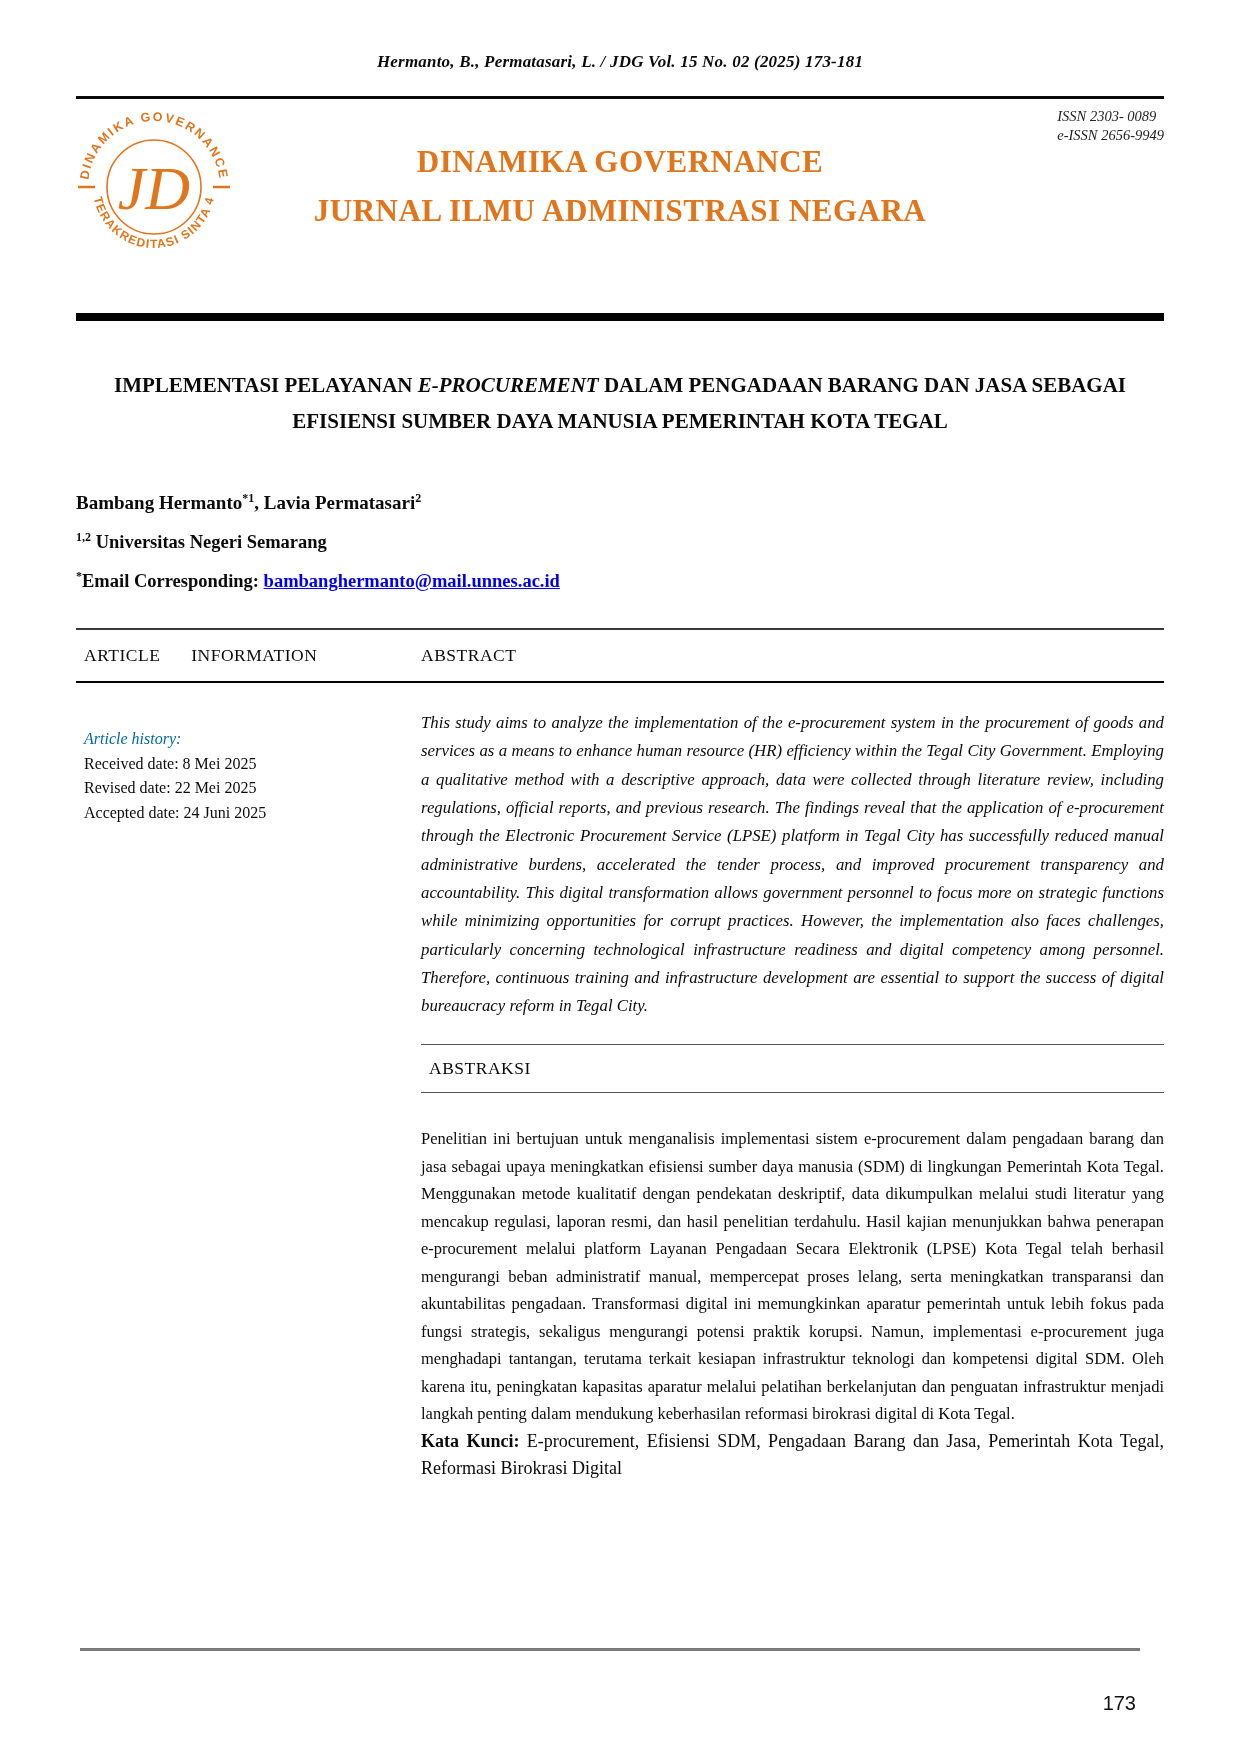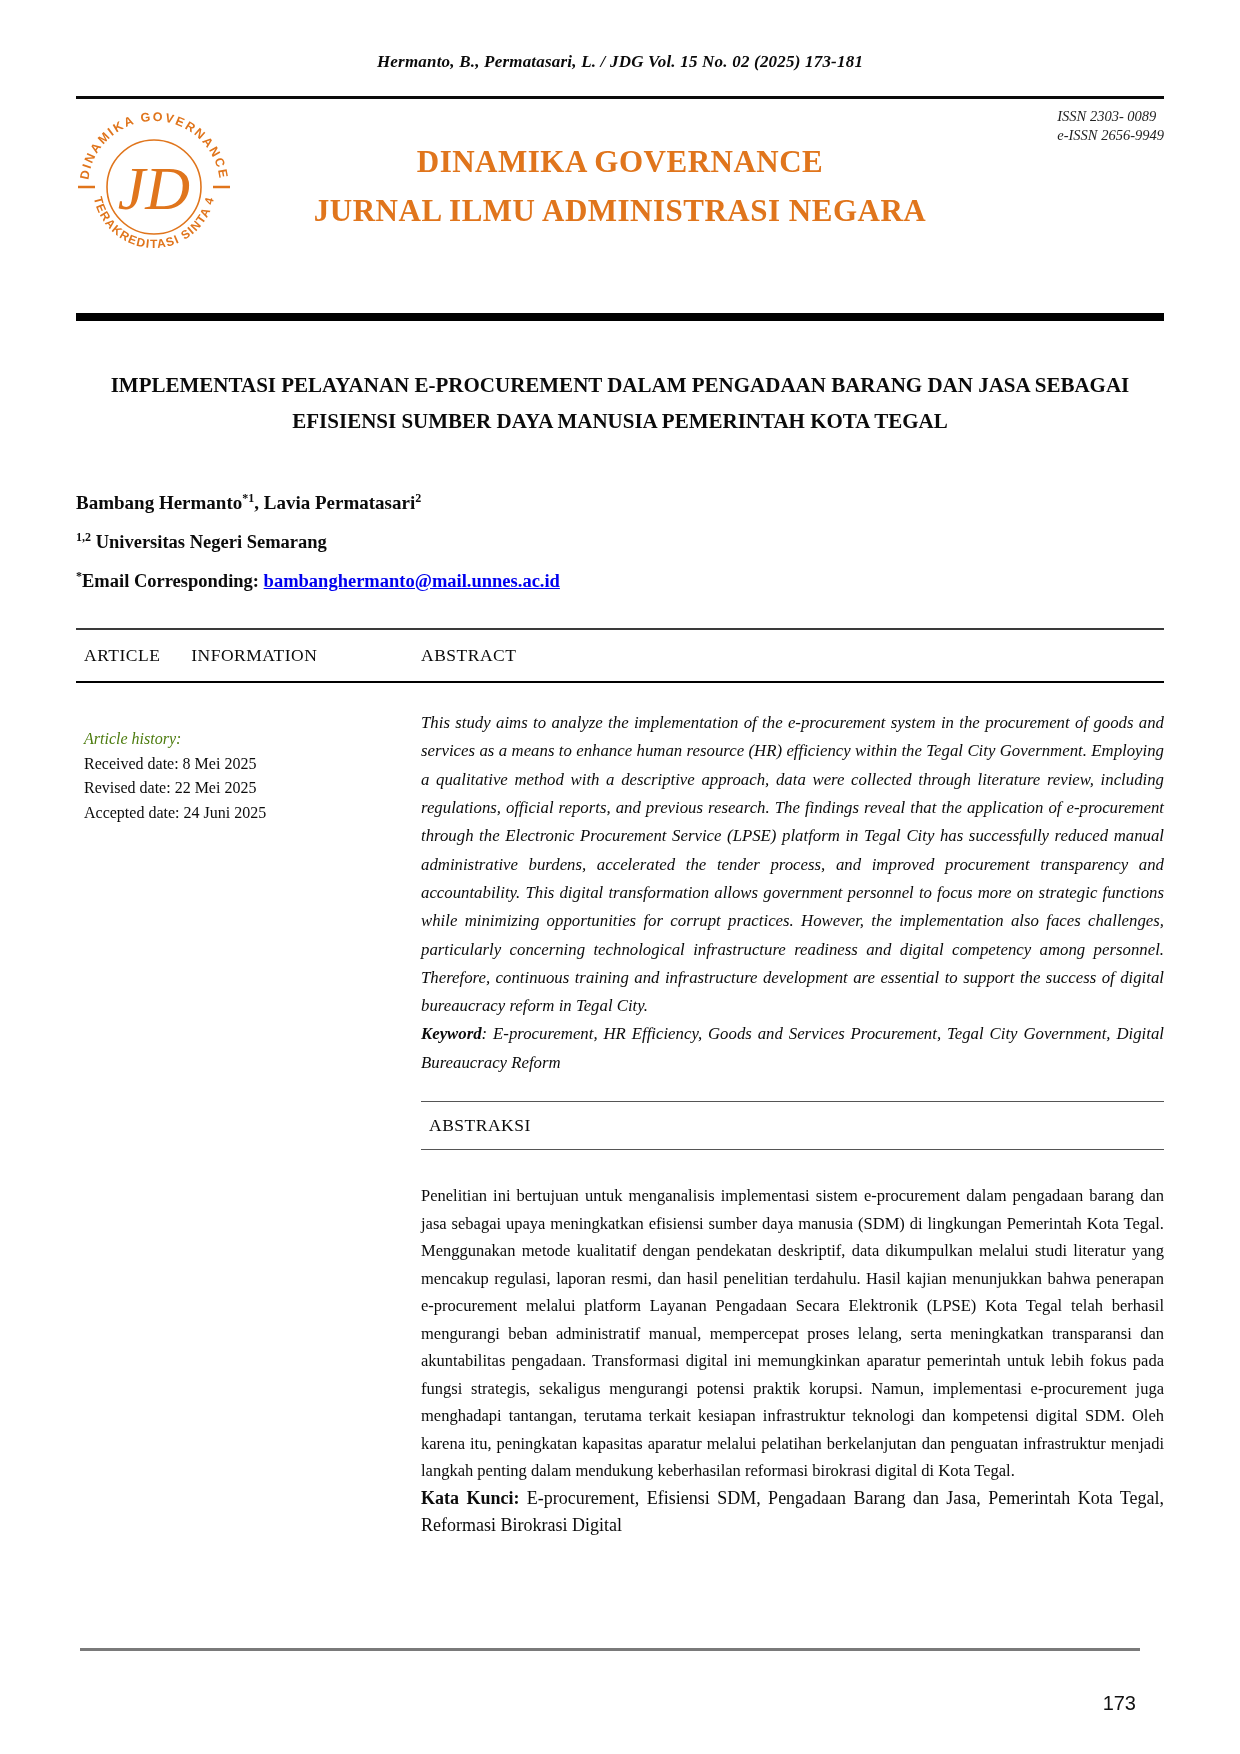--- a/index.html
+++ b/index.html
@@ -12,34 +12,34 @@
   .rule-thin-top { margin-top:24px; height:2.5px; background:#0a0a0a; }
 
   .mast { position:relative; margin-top:4px; height:200px; }
   .logo-wrap { position:absolute; left:2px; top:8px; width:152px; height:152px; }
   .issn-block { position:absolute; right:0; top:4px; text-align:left; font-style:italic; font-size:14.5px; line-height:19px; color:#222; }
   .jtitle { text-align:center; padding-top:34px; color:#E0751C; font-weight:bold; font-size:31px; line-height:49px; letter-spacing:.5px; }
   .jurl { text-align:center; font-style:italic; font-size:16.5px; margin-top:7px; color:#111; }
   .rule-thick { margin-top:10px; height:8px; background:#000; }
 
   .paper-title { margin:46px auto 0; max-width:1020px; text-align:center; font-weight:bold; font-size:21px; line-height:36px; }
-  .paper-title .it { }
+  .paper-title .it { font-style:italic; }
 
   .authors-block { margin-top:42px; font-weight:bold; font-size:19px; line-height:34px; }
   .authors-block sup { font-size:12px; }
   .affil { font-size:18.5px; }
   .email-line { font-size:18.5px; }
   .email-link { color:#0000EE; text-decoration:underline; font-weight:bold; }
 
   .info { margin-top:30px; }
   .info-head { display:grid; grid-template-columns:345px 1fr; border-top:2px solid #3a3a3a; border-bottom:2px solid #000000; padding:15px 0; font-size:17.5px; letter-spacing:.5px; }
   .info-head .c1 { padding-left:8px; word-spacing:26px; }
   .info-body { display:grid; grid-template-columns:345px 1fr; }
   .history { padding:44px 40px 0 8px; font-size:16px; line-height:24.5px; }
-  .history-label { font-style:italic; color:#4d7c0f; }
+  .history-label { font-style:italic; color:#0369a1; }
   .abs-col { padding-top:26px; }
   .abs-en { font-style:italic; font-size:16.8px; line-height:28.3px; text-align:justify; }
   .kw-en { font-style:italic; font-size:16.8px; line-height:28.3px; text-align:justify; }
   .kw-en .kw-label { font-weight:bold; }
   .abstraksi-hd { margin-top:24px; border-top:1.5px solid #555; border-bottom:1.5px solid #555; padding:13px 0 13px 8px; font-size:17.5px; letter-spacing:.5px; }
   .abs-id { margin-top:32px; font-size:16.5px; line-height:27.5px; text-align:justify; }
   .kw-id { font-size:18px; line-height:27.5px; text-align:justify; }
   .kw-id .kw-label { font-weight:bold; }
 
   .rule-bottom { position:absolute; left:80px; right:100px; top:1648px; height:3px; background:#7a7a7a; }
@@ -110,23 +110,20 @@
 
         <div class="history">
           <div class="history-label">Article history:</div>
           <div>Received date: 8 Mei 2025</div>
           <div>Revised date: 22 Mei 2025</div>
           <div>Accepted date: 24 Juni 2025</div>
         </div>
 
         <div class="abs-col">
           <p class="abs-en">This study aims to analyze the implementation of the e-procurement system in the procurement of goods and services as a means to enhance human resource (HR) efficiency within the Tegal City Government. Employing a qualitative method with a descriptive approach, data were collected through literature review, including regulations, official reports, and previous research. The findings reveal that the application of e-procurement through the Electronic Procurement Service (LPSE) platform in Tegal City has successfully reduced manual administrative burdens, accelerated the tender process, and improved procurement transparency and accountability. This digital transformation allows government personnel to focus more on strategic functions while minimizing opportunities for corrupt practices. However, the implementation also faces challenges, particularly concerning technological infrastructure readiness and digital competency among personnel. Therefore, continuous training and infrastructure development are essential to support the success of digital bureaucracy reform in Tegal City.</p>
-          <p class="kw-en">
-            <span class="kw-label">Keyword</span><span>: E-procurement, HR Efficiency, Goods and Services Procurement, Tegal City Government, Digital Bureaucracy Reform</span>
-          </p>
 
           <div class="abstraksi-hd">ABSTRAKSI</div>
 
           <p class="abs-id">Penelitian ini bertujuan untuk menganalisis implementasi sistem e-procurement dalam pengadaan barang dan jasa sebagai upaya meningkatkan efisiensi sumber daya manusia (SDM) di lingkungan Pemerintah Kota Tegal. Menggunakan metode kualitatif dengan pendekatan deskriptif, data dikumpulkan melalui studi literatur yang mencakup regulasi, laporan resmi, dan hasil penelitian terdahulu. Hasil kajian menunjukkan bahwa penerapan e-procurement melalui platform Layanan Pengadaan Secara Elektronik (LPSE) Kota Tegal telah berhasil mengurangi beban administratif manual, mempercepat proses lelang, serta meningkatkan transparansi dan akuntabilitas pengadaan. Transformasi digital ini memungkinkan aparatur pemerintah untuk lebih fokus pada fungsi strategis, sekaligus mengurangi potensi praktik korupsi. Namun, implementasi e-procurement juga menghadapi tantangan, terutama terkait kesiapan infrastruktur teknologi dan kompetensi digital SDM. Oleh karena itu, peningkatan kapasitas aparatur melalui pelatihan berkelanjutan dan penguatan infrastruktur menjadi langkah penting dalam mendukung keberhasilan reformasi birokrasi digital di Kota Tegal.</p>
           <p class="kw-id">
             <span class="kw-label">Kata Kunci:</span><span> E-procurement, Efisiensi SDM, Pengadaan Barang dan Jasa, Pemerintah Kota Tegal, Reformasi Birokrasi Digital</span>
           </p>
         </div>
 
       </div>

